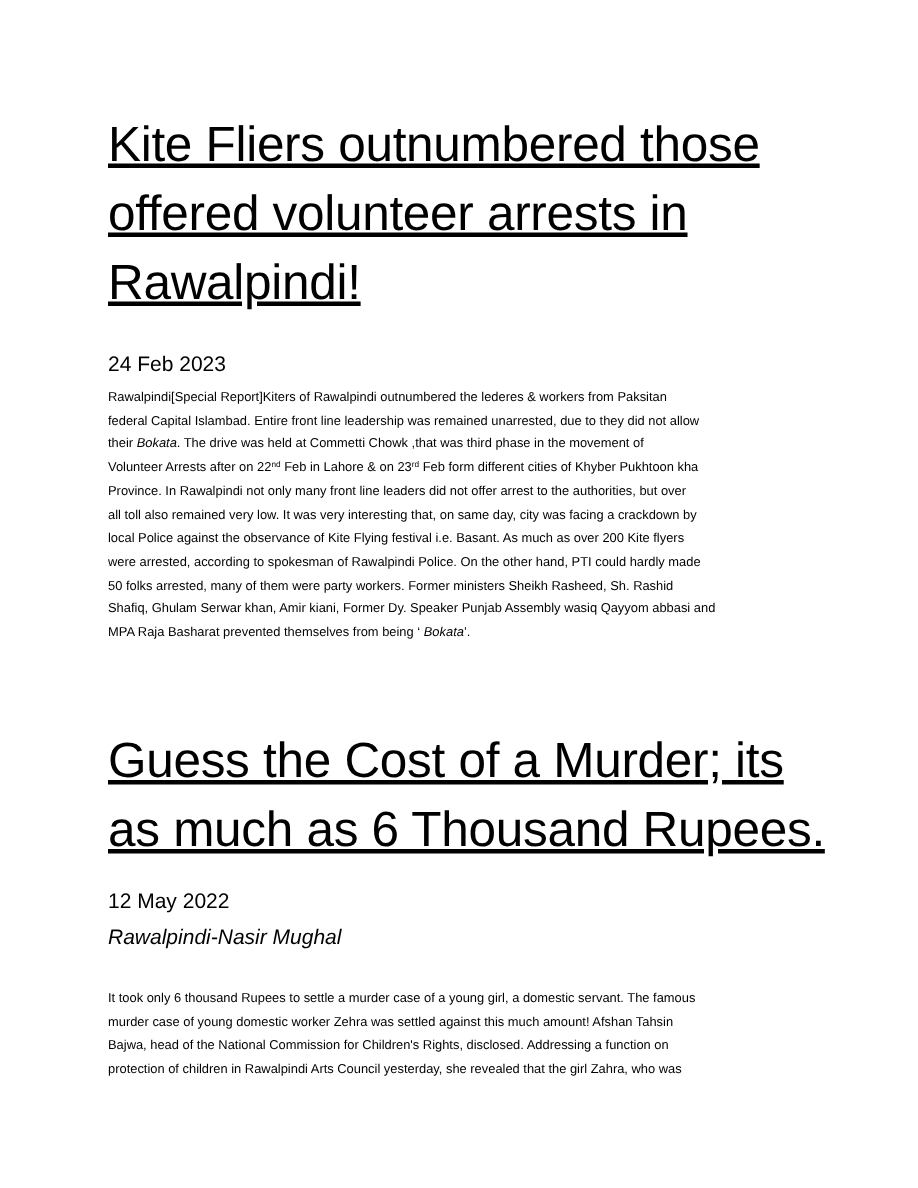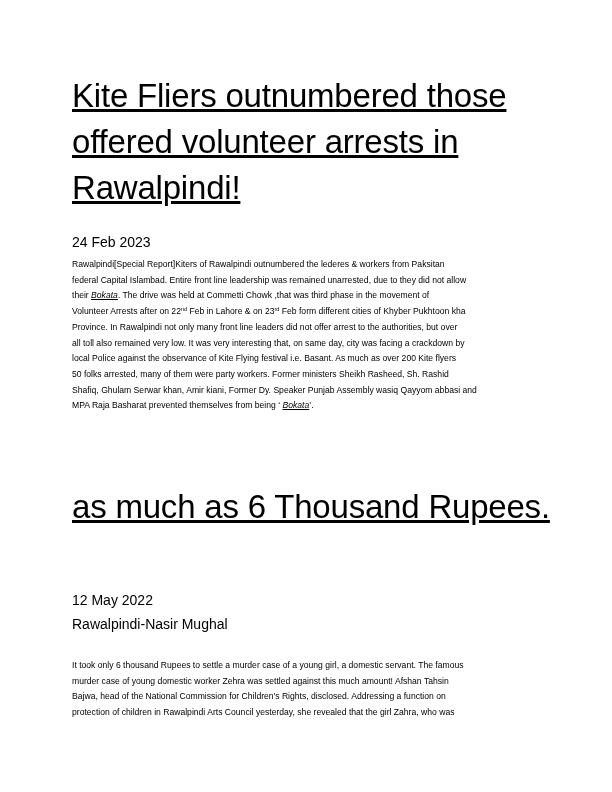--- a/index.html
+++ b/index.html
@@ -46,21 +46,21 @@
       left: 0;
       width: 470px;
       font-size: 8.6px;
       line-height: 15.7px;
       margin: 0;
     }
     .body-text .line {
       display: block;
       white-space: nowrap;
     }
-    .body-text em { font-style: italic; text-decoration: underline; }
+    .body-text em { font-style: italic; }
     sup { font-size: 5.5px; line-height: 0; vertical-align: 3px; }
   </style>
 </head>
 <body>
 
 <div class="page">
 
   <div>
     <h1 class="headline" style="top:73px;">
       <span class="line">Kite Fliers outnumbered those</span>
@@ -71,34 +71,36 @@
     <p class="meta" style="top:236px;">24 Feb 2023</p>
 
     <div class="body-text" style="top:257px;">
       <span class="line">Rawalpindi[Special Report]Kiters of Rawalpindi outnumbered the lederes &amp; workers from Paksitan</span>
       <span class="line">federal Capital Islambad. Entire front line leadership was remained unarrested, due to they did not allow</span>
       <span class="line"><span>their </span><em>Bokata</em><span>. The drive was held at Commetti Chowk ,that was third phase in the movement of</span></span>
       <span class="line"><span>Volunteer Arrests after on 22</span><sup>nd</sup><span> Feb in Lahore &amp; on 23</span><sup>rd</sup><span> Feb form different cities of Khyber Pukhtoon kha</span></span>
       <span class="line">Province. In Rawalpindi not only many front line leaders did not offer arrest to the authorities, but over</span>
       <span class="line">all toll also remained very low. It was very interesting that, on same day, city was facing a crackdown by</span>
       <span class="line">local Police against the observance of Kite Flying festival i.e. Basant. As much as over 200 Kite flyers</span>
+      <span class="line">were arrested, according to spokesman of Rawalpindi Police. On the other hand, PTI could hardly made</span>
       <span class="line">50 folks arrested, many of them were party workers. Former ministers Sheikh Rasheed, Sh. Rashid</span>
       <span class="line">Shafiq, Ghulam Serwar khan, Amir kiani, Former Dy. Speaker Punjab Assembly wasiq Qayyom abbasi and</span>
       <span class="line"><span>MPA Raja Basharat prevented themselves from being ‘ </span><em>Bokata</em><span>’.</span></span>
     </div>
   </div>
 
   <div>
     <h1 class="headline" style="top:484px;">
+      <span class="line">Guess the Cost of a Murder; its</span>
       <span class="line">as much as 6 Thousand Rupees.</span>
     </h1>
 
     <p class="meta" style="top:594px;">12 May 2022</p>
 
-    <p class="meta" style="top:618px;">Rawalpindi-Nasir Mughal</p>
+    <p class="meta" style="top:618px;font-style:italic;">Rawalpindi-Nasir Mughal</p>
 
     <div class="body-text" style="top:658px;">
       <span class="line">It took only 6 thousand Rupees to settle a murder case of a young girl, a domestic servant. The famous</span>
       <span class="line">murder case of young domestic worker Zehra was settled against this much amount! Afshan Tahsin</span>
       <span class="line">Bajwa, head of the National Commission for Children's Rights, disclosed. Addressing a function on</span>
       <span class="line">protection of children in Rawalpindi Arts Council yesterday, she revealed that the girl Zahra, who was</span>
     </div>
   </div>
 
 </div>

